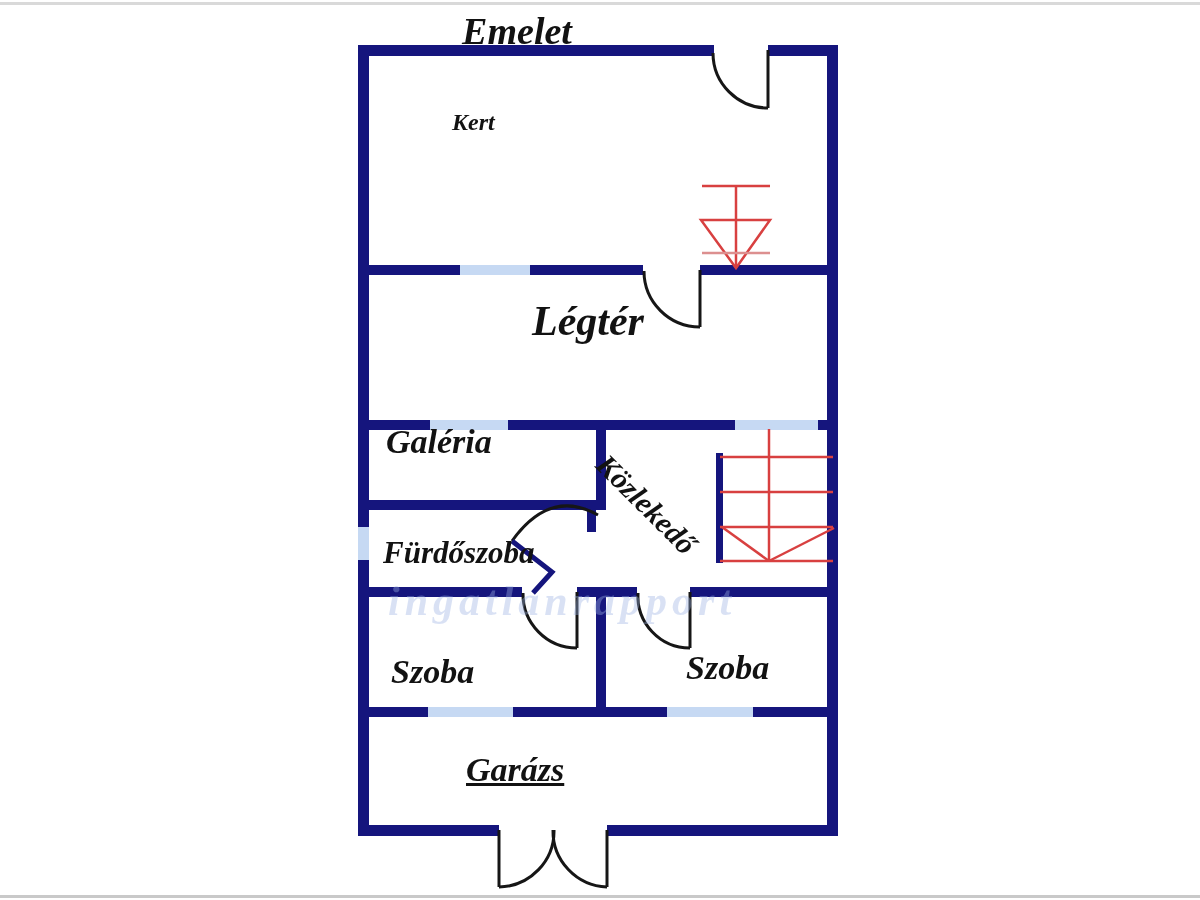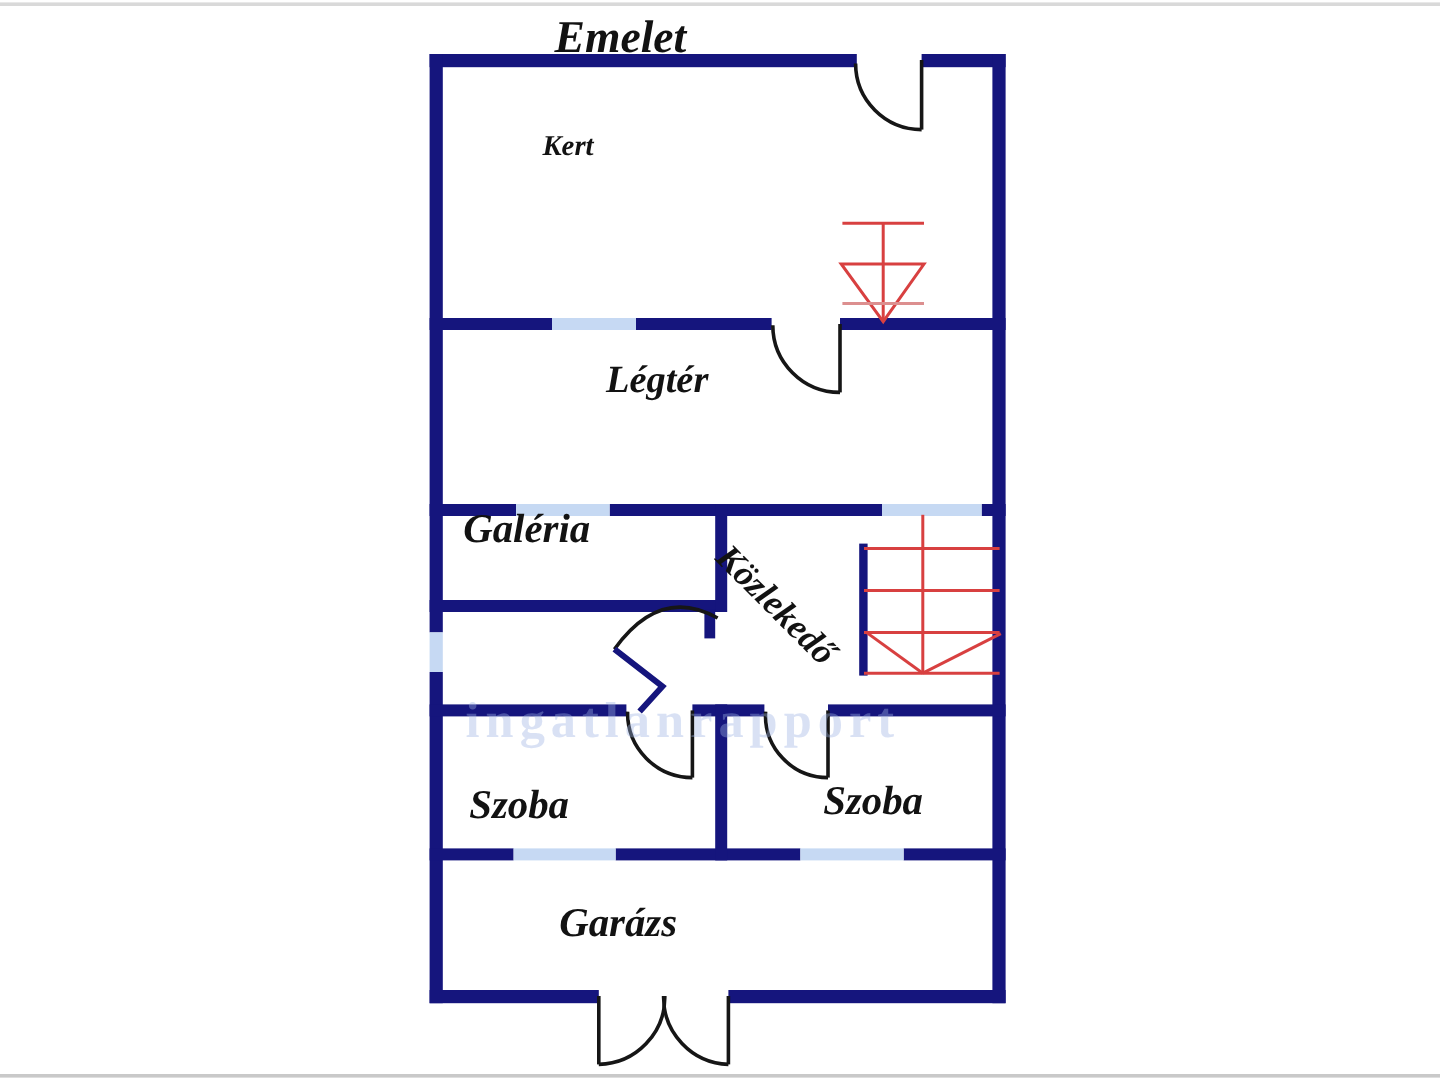--- a/index.html
+++ b/index.html
@@ -25,32 +25,33 @@
     font-family: "Liberation Serif", serif;
     font-style: italic;
     font-weight: bold;
     color: #121212;
     line-height: 1;
     white-space: nowrap;
     z-index: 3;
   }
   .lbl-emelet     { left: 517px; top: 12px;  font-size: 38px; transform: translateX(-50%); }
   .lbl-kert       { left: 452px; top: 110px; font-size: 24px; }
-  .lbl-legter     { left: 505px; top: 300px; font-size: 32px; }
+  .lbl-legter     { left: 532px; top: 300px; font-size: 42px; }
   .lbl-galeria    { left: 386px; top: 425px; font-size: 34px; }
   .lbl-kozlekedo  { left: 612px; top: 449px; font-size: 30px; transform: rotate(45deg); transform-origin: 0 0; }
   .lbl-furdoszoba { left: 383px; top: 537px; font-size: 31px; }
   .lbl-szoba-left { left: 391px; top: 655px; font-size: 34px; }
   .lbl-szoba-right{ left: 686px; top: 651px; font-size: 34px; }
-  .lbl-garazs     { left: 466px; top: 753px; font-size: 34px; }
+  .lbl-garazs     { left: 466px; top: 753px; font-size: 34px; text-decoration: underline; }
   .watermark {
     position: absolute;
     left: 388px;
     top: 577px;
     font-family: "Liberation Serif", serif;
+    font-style: italic;
     font-weight: bold;
     font-size: 42px;
     letter-spacing: 5px;
     color: #9db3e4;
     opacity: 0.38;
     z-index: 4;
     white-space: nowrap;
     pointer-events: none;
   }
   .edge-line {
@@ -175,19 +176,20 @@
         <path d="M607 887 A56 56 0 0 1 553 830"></path>
       </g>
     </g>
   </svg>
 
   <div class="room-label lbl-emelet">Emelet</div>
   <div class="room-label lbl-kert">Kert</div>
   <div class="room-label lbl-legter">Légtér</div>
   <div class="room-label lbl-galeria">Galéria</div>
   <div class="room-label lbl-kozlekedo">Közlekedő</div>
+  <div class="room-label lbl-furdoszoba">Fürdőszoba</div>
   <div class="room-label lbl-szoba-left">Szoba</div>
   <div class="room-label lbl-szoba-right">Szoba</div>
   <div class="room-label lbl-garazs">Garázs</div>
 
   <div class="watermark">ingatlanrapport</div>
 
 </div>
 
 </body></html>

